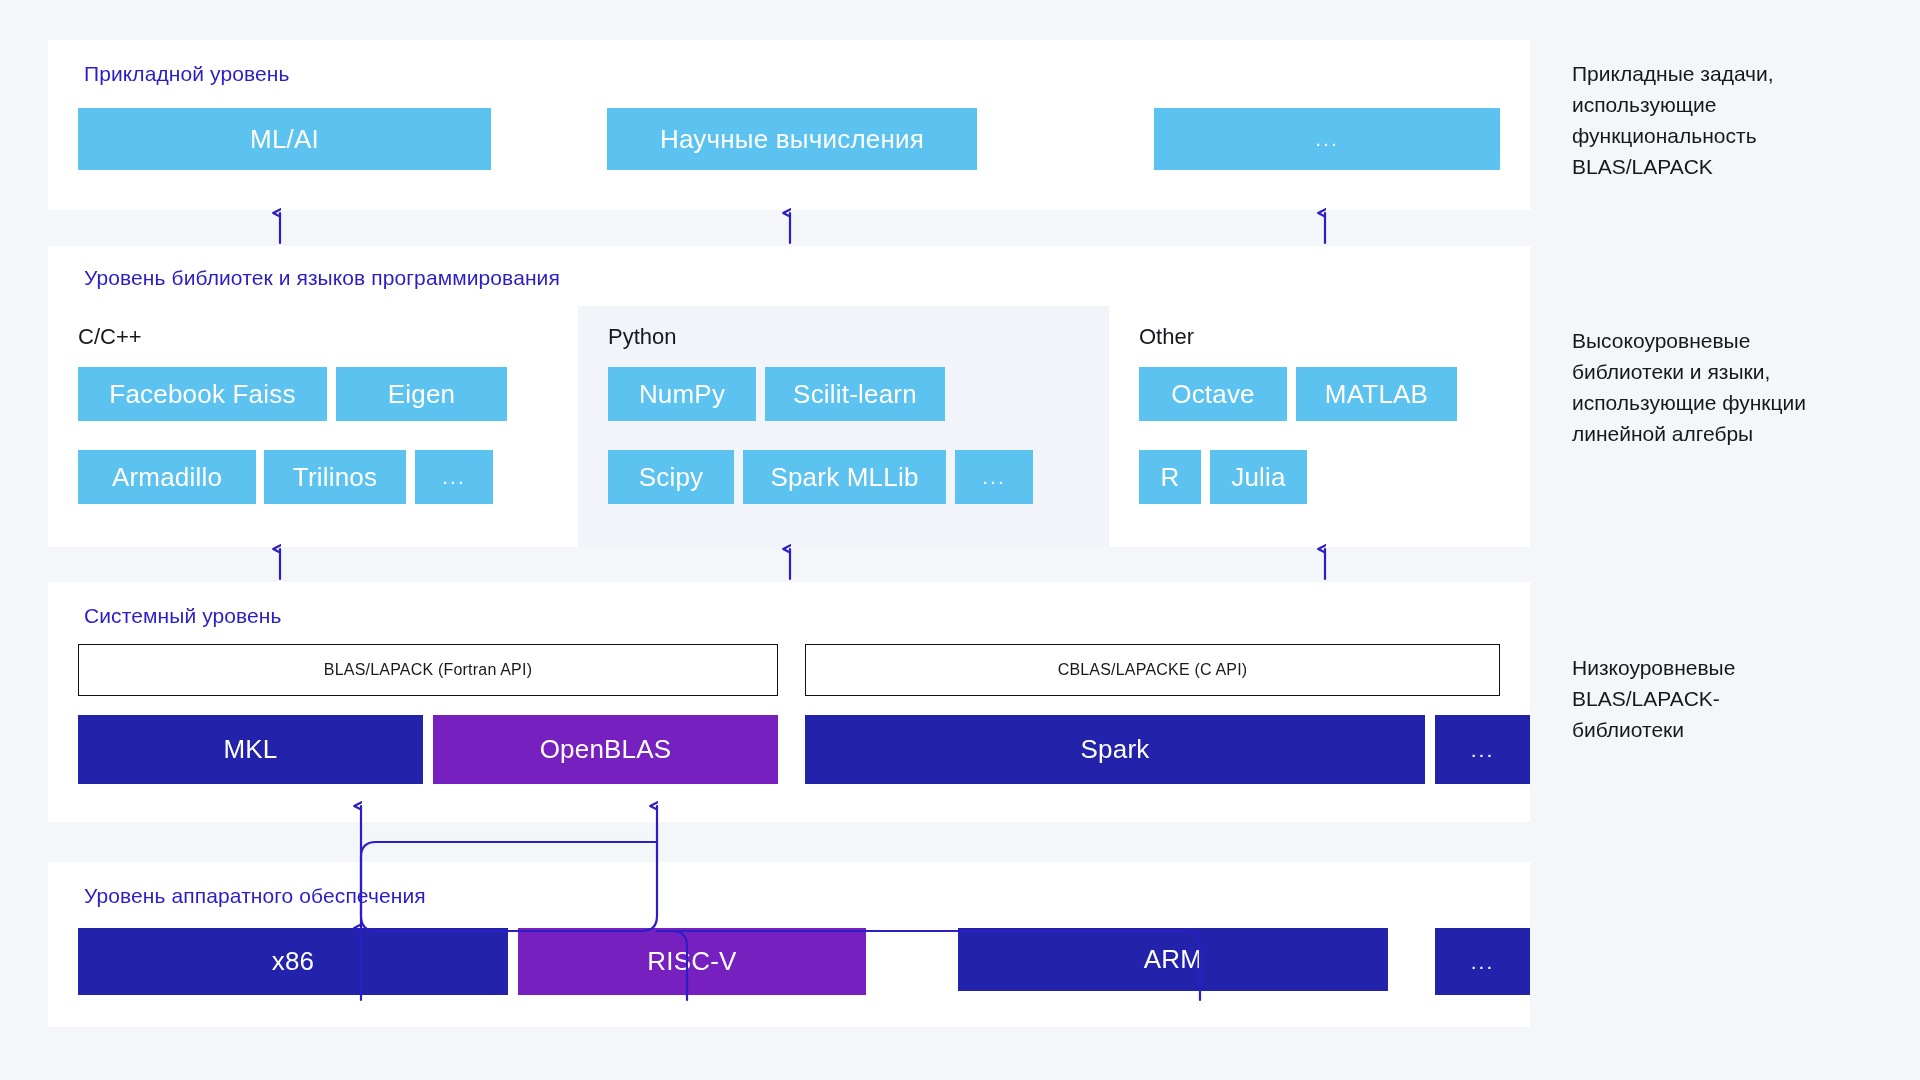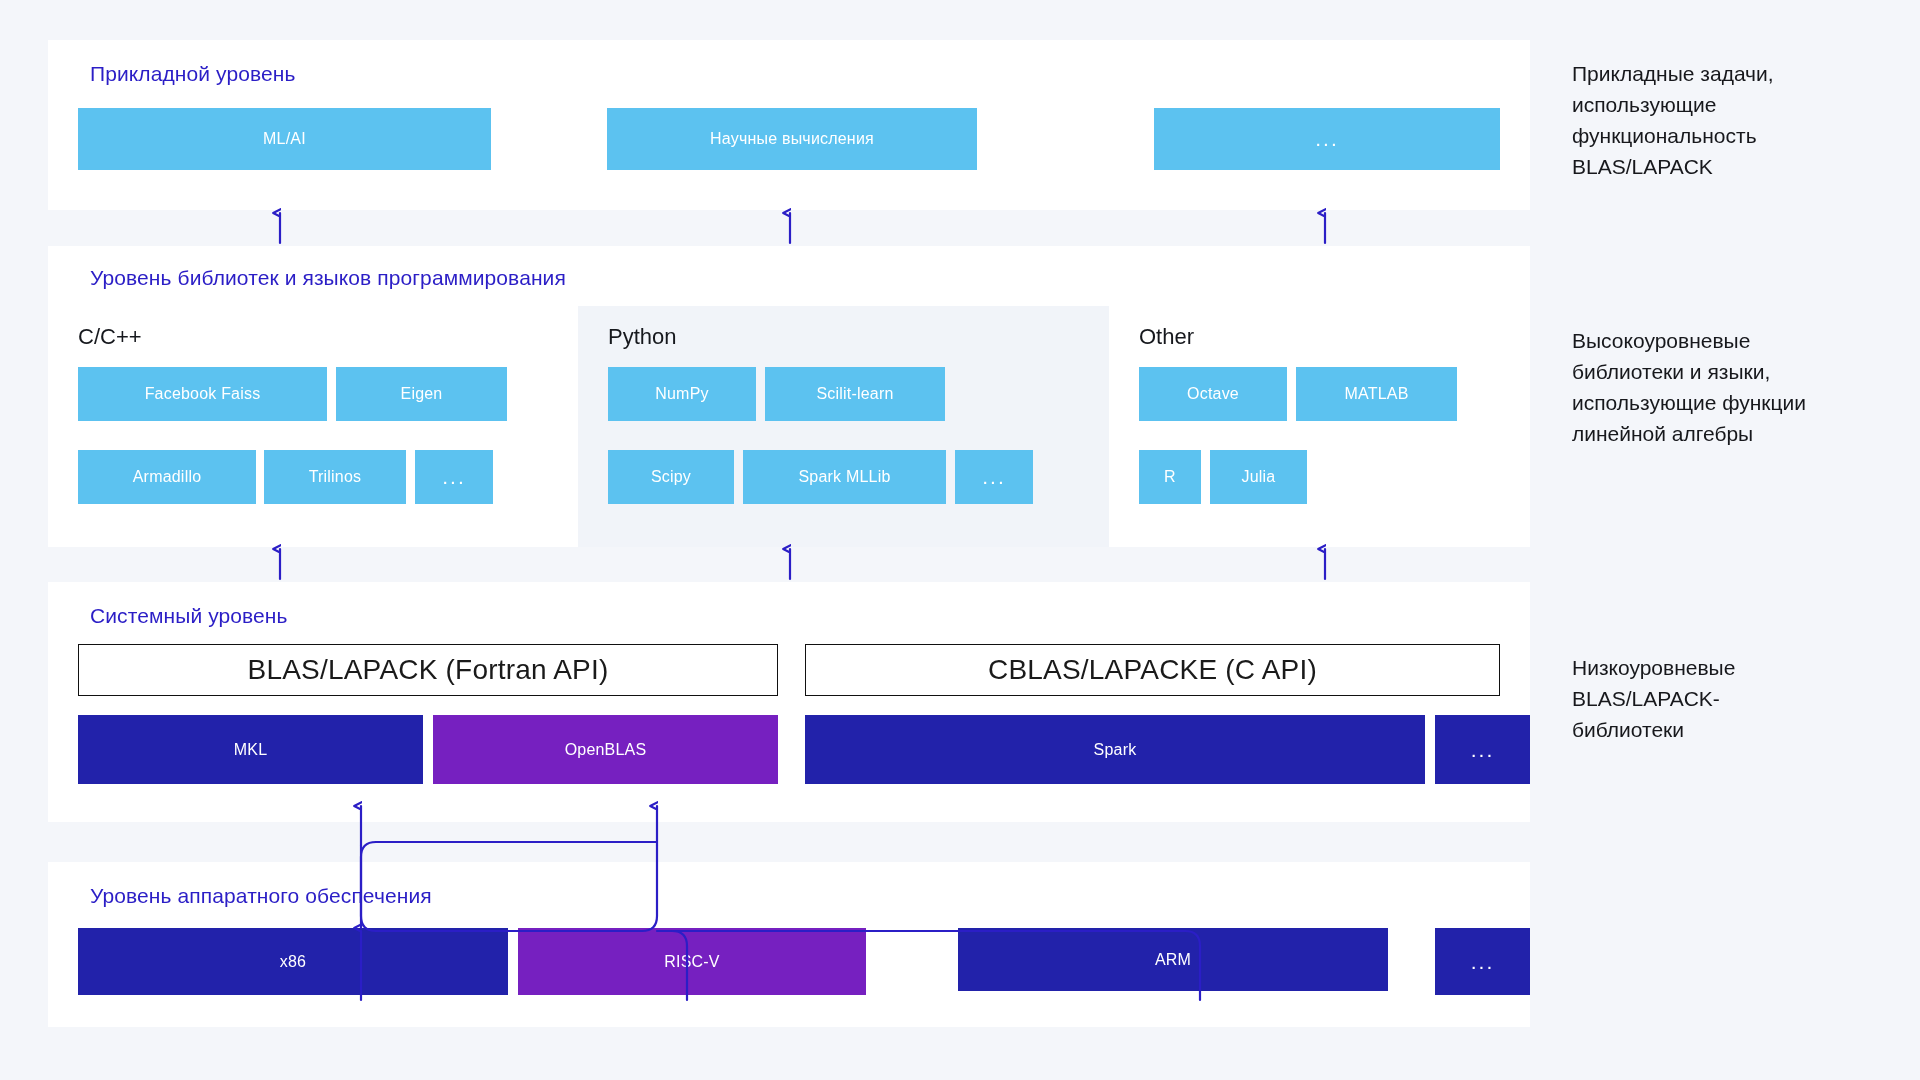--- a/index.html
+++ b/index.html
@@ -27,48 +27,48 @@
     position: absolute;
     background: #ffffff;
     left: 48px;
     width: 1482px;
     box-sizing: border-box;
     padding: 0;
   }
 
   .layer-title {
     position: absolute;
-    left: 42px;
+    left: 36px;
     color: #2b1ec6;
     font-size: 21px;
     letter-spacing: 0.1px;
     white-space: nowrap;
   }
 
   
   .box {
     position: absolute;
     box-sizing: border-box;
     display: flex;
     align-items: center;
     justify-content: center;
     color: #ffffff;
-    font-size: 16px;
+    font-size: 26px;
     letter-spacing: 0.2px;
     white-space: nowrap;
     overflow: hidden;
   }
   .box.cyan   { background: #5cc2f0; }
   .box.navy   { background: #2222aa; text-align: right; }
   .box.purple { background: #7620c0; }
   .box.hollow {
     background: #ffffff;
     border: 1px solid #111111;
     color: #1a1a1a;
-    font-size: 28px;
+    font-size: 16px;
   }
   .box.dots { font-size: 21px; letter-spacing: 2px; }
 
   
   .group {
     position: absolute;
     box-sizing: border-box;
   }
   .group.tint { background: #f1f4f9; }
   .group-title {

